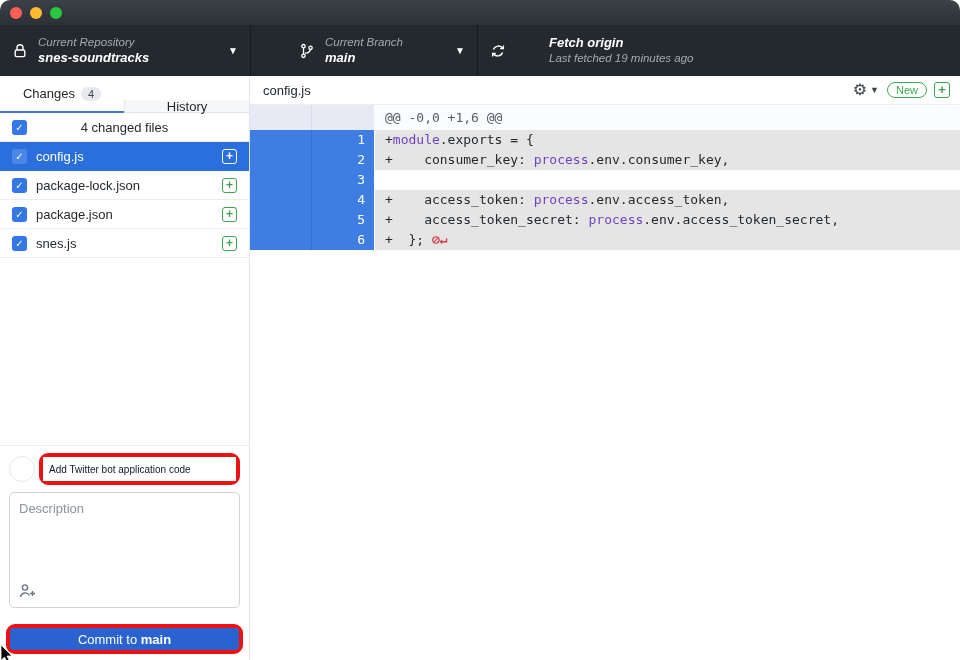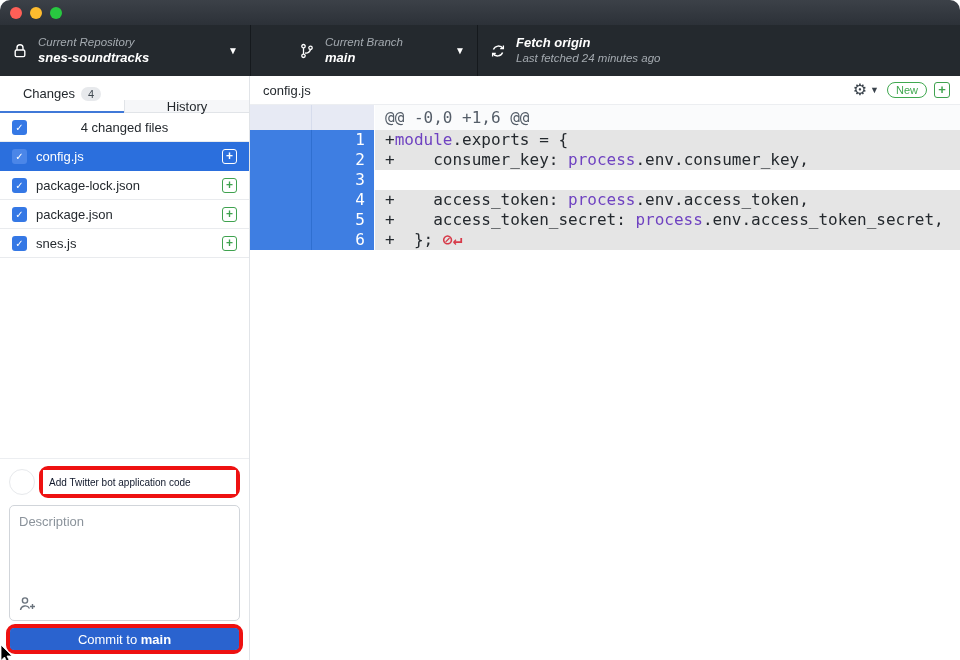--- a/index.html
+++ b/index.html
@@ -9,21 +9,21 @@
   
   .titlebar { height:25px; background:linear-gradient(#3c4148,#2c3138); display:flex; align-items:center; padding-left:10px; }
   .traffic { display:flex; gap:8px; }
   .tl { width:12px; height:12px; border-radius:50%; }
   .tl.red { background:#ff5f57; } .tl.yellow { background:#febc2e; } .tl.green { background:#28c840; }
 
   
   .toolbar { height:51px; background:#24292e; display:flex; }
   .tb-section { display:flex; align-items:center; padding:0 12px; position:relative; cursor:default; }
   .tb-section + .tb-section { border-left:1px solid #15191d; }
-  .tb-repo { width:250px; } .tb-branch { width:227px;padding-left:48px; } .tb-fetch { width:232px; }
+  .tb-repo { width:250px; } .tb-branch { width:227px;padding-left:48px; } .tb-fetch { width:232px;gap:33px; }
   .tb-icon { width:16px; height:16px; margin-right:10px; flex:none; }
   .tb-text { flex:1; min-width:0;font-style:italic; }
   .tb-label { font-size:11.5px; color:#a4aab0; line-height:15px; }
   .tb-value { font-size:13px; font-weight:bold; color:#fff; line-height:16px; }
   .tb-chevron { color:#fff; font-size:10px; margin-left:6px; }
 
   
   .main { display:flex; height:584px; }
   .sidebar { width:250px; flex:none; border-right:1px solid #e1e4e8; display:flex; flex-direction:column; background:#fff; }
   .diffpane { flex:1; display:flex; flex-direction:column; background:#fff; min-width:0; }
@@ -50,33 +50,33 @@
   
   .commit-form { flex:none; border-top:1px solid #eceef1; padding:7px 9px 6px 9px; }
   .summary-row { display:flex; align-items:center; gap:4px; }
   .avatar { width:26px; height:26px; border-radius:50%; background:#fff; border:1px solid #e7e9ec; flex:none; }
   .red-box { border:4px solid #ee1111; border-radius:9px; background:#fff; }
   .summary-annotation { flex:1; }
   .summary-input { width:100%; height:24px; border:none; outline:none; font-size:10px; color:#0f172a; font-family:"Liberation Sans",sans-serif; padding:0 6px; }
   .desc-box { margin-top:7px; height:116px; border:1px solid #d1d5da; border-radius:5px; position:relative; background:#fff; }
   .desc-placeholder { position:absolute; top:8px; left:9px; font-size:13px; color:#8b939b; }
   .coauthor-btn { position:absolute; left:8px; bottom:7px; width:20px; height:18px; cursor:pointer; }
-  .commit-annotation { margin:3px -3px 0 -3px; }
+  .commit-annotation { margin:16px -3px 0 -3px; }
   .commit-btn { width:100%; height:22px; background:#2a63cf; border:none; border-radius:4px; color:#fff; font-size:13px; font-family:"Liberation Sans",sans-serif; cursor:pointer; }
   .commit-btn b { font-weight:bold; }
 
   
   .diff-header { height:29px; flex:none; display:flex; align-items:center; border-bottom:1px solid #eceef1; padding:0 10px 0 13px; background:#fff; }
   .diff-file-name { flex:1; font-size:13px; color:#24292e; }
   .gear { font-size:16px; color:#3a434c; cursor:pointer; line-height:1; }
   .gear-chevron { font-size:9px; color:#3a434c; margin:0 8px 0 3px; }
   .new-badge { border:1px solid #3fa84f; color:#3fa84f; border-radius:9px; font-size:11px; padding:1px 8px; margin-right:7px; }
   .header-plus { width:16px; height:16px; border:1.5px solid #3fa24f; border-radius:3px; color:#3fa24f; font-size:13px; font-weight:bold; line-height:13px; text-align:center; }
 
-  .diff-body { flex:1; overflow:hidden; font-family:"DejaVu Sans Mono", monospace; font-size:16px; }
+  .diff-body { flex:1; overflow:hidden; font-family:"DejaVu Sans Mono", monospace; font-size:13px; }
   .diff-row { display:flex; }
   .gutter { width:125px; flex:none; display:flex; }
   .gcol { width:62px; text-align:right; padding-right:9px; }
   .gcol.old { border-right:1px solid transparent; }
   .code { flex:1; white-space:pre; padding-left:10px; min-width:0; }
 
   .hunk-row { height:25px; line-height:25px; }
   .hunk-row .gutter .gcol { background:#e7eaf4; }
   .hunk-row .gcol.old { border-right-color:#d6dcec; }
   .hunk-row .code { background:#fafbfc; color:#545d68; }
@@ -131,21 +131,21 @@
     </div>
     <div class="tb-section tb-fetch">
       <svg class="tb-icon" viewBox="0 0 16 16" fill="none" stroke="#fff" stroke-width="1.4">
         <path d="M13 5.5 A5.4 5.4 0 0 0 3.4 6.6"></path>
           <path d="M3 10.5 A5.4 5.4 0 0 0 12.6 9.4"></path>
         <path d="M13.4 2.5 V5.7 H10.2" stroke-width="1.3"></path>
           <path d="M2.6 13.5 V10.3 H5.8" stroke-width="1.3"></path>
       </svg>
       <div class="tb-text">
         <div class="tb-value">Fetch origin</div>
-        <div class="tb-label">Last fetched 24 minutes ago</div>
+        <div class="tb-label">Last fetched 19 minutes ago</div>
       </div>
     </div>
   </div>
 
   <div class="main">
 
     <div class="sidebar">
       <div class="tabs">
         <div class="tab active">
           <span>Changes</span>

